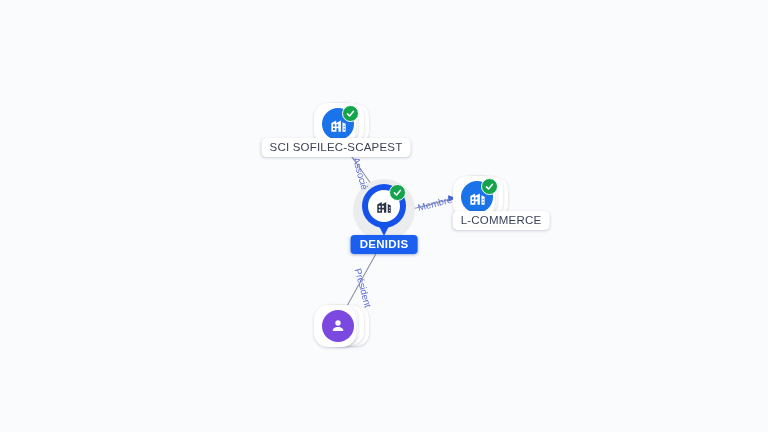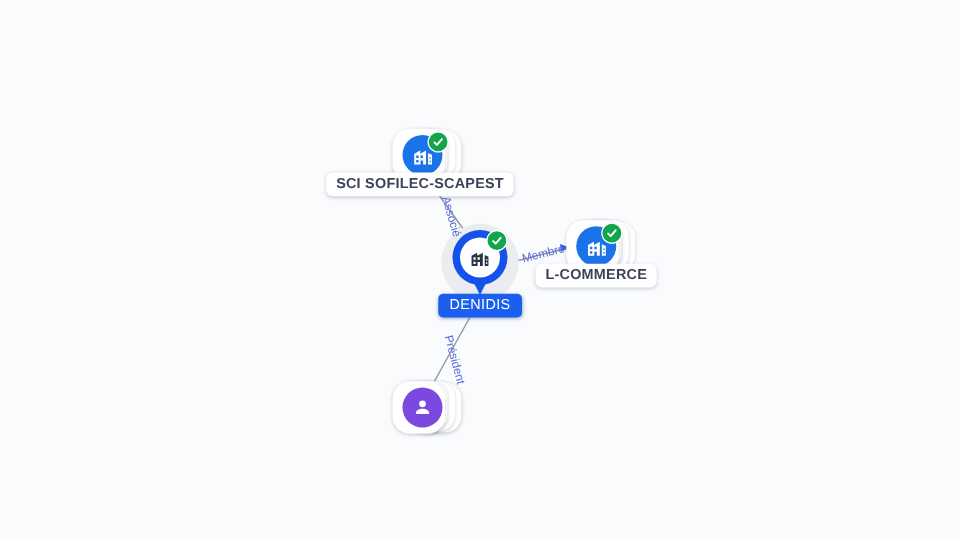--- a/index.html
+++ b/index.html
@@ -90,21 +90,20 @@
     position: absolute;
     transform: translateX(-50%);
     white-space: nowrap;
     background: #ffffff;
     color: #3c4257;
     font-size: 11.5px;
     letter-spacing: .2px;
     padding: 3px 8px 4px 8px;
     border-radius: 5px;
     box-shadow: 0 1px 3px rgba(40,50,80,.22);
-    font-weight: bold;
   }
 
   
   .halo {
     position: absolute;
     left: -31px;
     top: -33px;
     width: 62px;
     height: 62px;
     border-radius: 50%;
@@ -147,21 +146,21 @@
     align-items: center;
     justify-content: center;
   }
   .pin .pin-inner svg { display: block; }
   .pin .verified { left: 27px; top: 0px; }
 
   .caption.active {
     background: #1a5ff0;
     color: #ffffff;
     font-size: 11.5px;
-    font-weight: normal;
+    font-weight: bold;
     letter-spacing: .3px;
     padding: 3px 9px 4px 9px;
     border-radius: 4px;
     box-shadow: 0 1px 3px rgba(20,50,130,.35);
   }
 
   
   .edge-label {
     position: absolute;
     color: #5a6ad6;
@@ -215,21 +214,21 @@
       <svg width="19" height="19" viewBox="0 0 24 24" fill="#ffffff">
         <path d="M3 21V10l6-3.2V10l6-3.2V21h-3v-4.2h-2.6V21H3zm2-2h2.4v-2.6H5V19zm0-4.6h2.4v-2.6H5v2.6zm4.4 0h2.4v-2.6H9.4v2.6zM17 21V9.3l4 1.9V21h-4zm1.5-2.2h1.3v-1.6h-1.3v1.6zm0-3.6h1.3v-1.6h-1.3v1.6z"></path>
       </svg>
     </div>
     <div class="verified">
       <svg width="9" height="9" viewBox="0 0 24 24" fill="none" stroke="#ffffff" stroke-width="4" stroke-linecap="round" stroke-linejoin="round">
         <polyline points="4,13 9.5,18.5 20,6"></polyline>
       </svg>
     </div>
   </div>
-  <div class="caption" style="left:477px; top:211px;">L-COMMERCE</div>
+  <div class="caption" style="left:501px; top:211px;">L-COMMERCE</div>
 
   <div class="node" style="left:338px; top:326px;">
     <div class="deck">
       <div class="card c3"></div>
       <div class="card c2"></div>
       <div class="card c1"></div>
       <div class="card c0"></div>
     </div>
     <div class="avatar person">
       <svg width="18" height="18" viewBox="0 0 24 24" fill="#ffffff">

